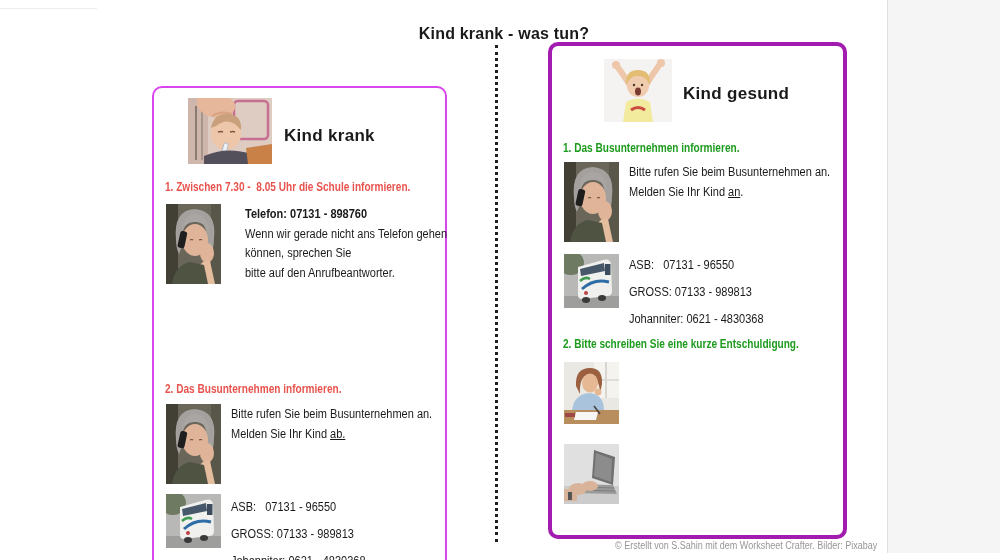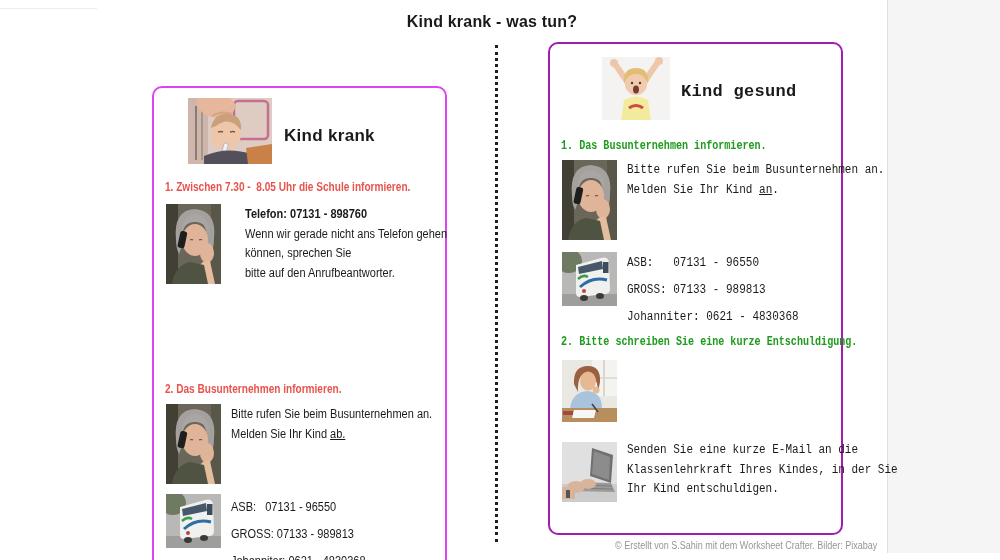--- a/index.html
+++ b/index.html
@@ -6,25 +6,25 @@
   body{
     width:1000px;height:560px;overflow:hidden;background:#ffffff;
     font-family:"Liberation Sans","DejaVu Sans",sans-serif;color:#1a1a1a;
     position:relative;
   }
   .right-gutter{position:absolute;left:887px;top:0;width:113px;height:553px;background:#f5f5f5;border-left:1px solid #e0e0e0;}
   .top-hairline{position:absolute;left:0;top:8px;width:887px;height:1px;background:#ececec;}
   .left-hairline{position:absolute;left:97px;top:8px;width:1px;height:545px;background:#e8e8e8;}
   .page{position:absolute;left:97px;top:0;width:790px;height:553px;background:#ffffff;}
   .main-title{position:absolute;left:0;top:13px;width:100%;text-align:center;
-    font-size:16px;font-weight:bold;letter-spacing:.2px;margin:0;}
+    font-size:16px;font-weight:bold;letter-spacing:.2px;margin:12px;}
   .divider{position:absolute;left:398px;top:45px;height:497px;width:0;border-left:3px dotted #1f1f1f;}
   .panel{position:absolute;top:42px;width:291px;height:489px;border-radius:10px;background:#fff;}
   .panel-sick{left:55px;border:2px solid #d946ef;margin-top:44px;}
-  .panel-healthy{left:451px;border:2px solid #a21caf;font-family:Liberation Mono, monospace;}
+  .panel-healthy{left:451px;border:4px solid #a21caf;}
   .panel-title{position:absolute;font-size:17px;font-weight:bold;letter-spacing:.3px;}
   .sec-head{position:absolute;font-size:12px;font-weight:bold;white-space:pre;
     transform:scaleX(.84);transform-origin:0 50%;}
   .panel-sick .sec-head{color:#e8534d;}
   .panel-healthy .sec-head{color:#1d9b1d;}
   .photo{position:absolute;overflow:hidden;}
   .photo svg{display:block;width:100%;height:100%;}
   .tblock{position:absolute;}
   .t-line{font-size:12.5px;height:19.5px;line-height:19.5px;white-space:pre;
     transform:scaleX(.88);transform-origin:0 50%;}
@@ -232,23 +232,18 @@
         <path d="M32,9 L48,15 L47,38 L30,32 Z" fill="#8c8c8c"></path>
         <path d="M12,40 L49,41 L53,50 L9,49 Z" fill="#9a9a9a"></path>
         <line x1="14" y1="43" x2="50" y2="44" stroke="#7d7d7d" stroke-width="1"></line>
         <line x1="13" y1="46" x2="51" y2="47" stroke="#7d7d7d" stroke-width="1"></line>
         <rect x="0" y="45" width="13" height="12" fill="#d9b49a"></rect>
         <ellipse cx="14" cy="45" rx="9" ry="6" fill="#d9b49a"></ellipse>
         <ellipse cx="26" cy="42" rx="8" ry="5" fill="#d9b49a"></ellipse>
         <rect x="4" y="48" width="4" height="8" fill="#555555"></rect>
       </svg>
     </div>
-    <div class="tblock" style="left:77px;top:397px">
-      <div class="t-line">Senden Sie eine kurze E-Mail an die</div>
-      <div class="t-line">Klassenlehrkraft Ihres Kindes, in der Sie</div>
-      <div class="t-line">Ihr Kind entschuldigen.</div>
-    </div>
 
   </section>
 
   <div class="credit">© Erstellt von S.Sahin mit dem Worksheet Crafter. Bilder: Pixabay</div>
 
 </div>
 
 </body></html>

